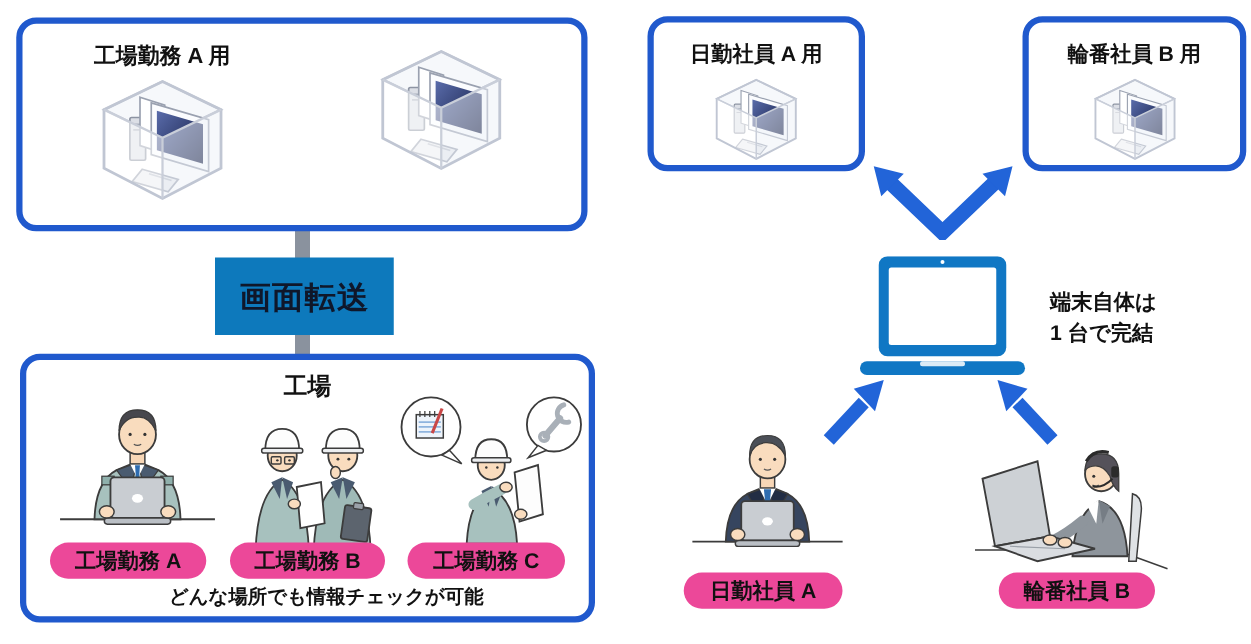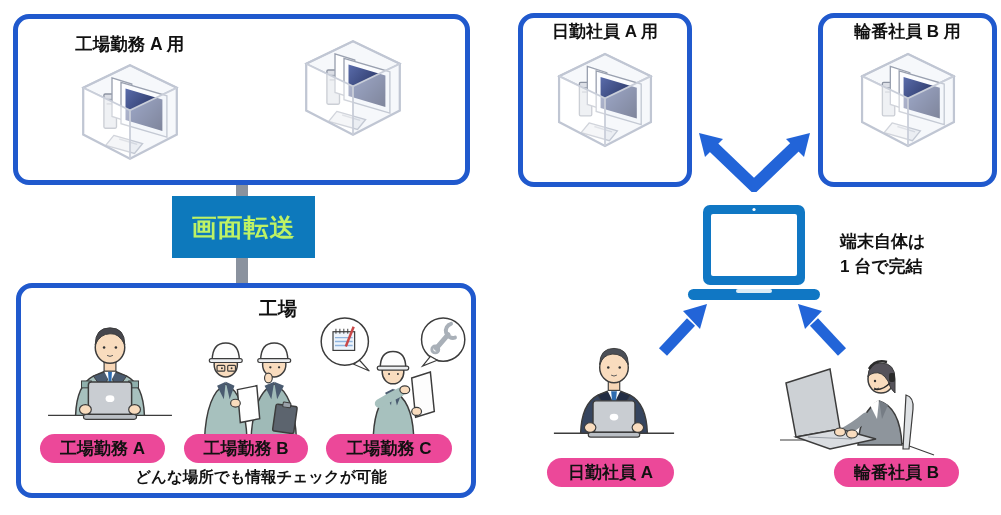--- a/index.html
+++ b/index.html
@@ -11,54 +11,54 @@
   .box{
     position:absolute;background:#fff;border:5px solid #2059cd;border-radius:16px;
     box-sizing:border-box;z-index:1;
   }
   .vm-box-left{left:13px;top:14px;width:457px;height:171px;display:flex;justify-content:space-around;align-items:flex-start;padding-top:13px;}
   .vm-col{display:flex;flex-direction:column;align-items:center;width:146px;}
   .vm-label{font-size:17.5px;font-weight:bold;white-space:nowrap;}
   .cube-icon{width:108px;height:108px;margin-top:2px;}
   .connector{position:absolute;left:236px;top:183px;width:12px;height:104px;background:#8a929e;z-index:0;}
   .transfer{
-    position:absolute;left:172px;top:196px;width:143px;height:62px;background:#0d79bc;
-    color:#bef264;font-size:25px;font-weight:bold;display:flex;align-items:center;justify-content:center;
+    position:absolute;left:172px;top:206px;width:143px;height:62px;background:#0d79bc;
+    color:#0f172a;font-size:25px;font-weight:bold;display:flex;align-items:center;justify-content:center;
     z-index:2;letter-spacing:1px;
   }
   .factory{left:16px;top:283px;width:460px;height:215px;}
-  .factory-title{position:absolute;top:8px;left:0;width:100%;text-align:center;font-size:19px;font-weight:bold;padding-left:32px;}
+  .factory-title{position:absolute;top:8px;left:0;width:100%;text-align:center;font-size:19px;font-weight:bold;}
   .person{position:absolute;}
   .pA{left:24px;top:32px;width:130px;height:118px;}
   .pB{left:166px;top:24px;width:126px;height:130px;}
   .pC{left:296px;top:27px;width:152px;height:120px;}
   .pill{
     position:absolute;height:29px;background:#ec4899;border-radius:15px;
     display:flex;align-items:center;justify-content:center;font-size:17px;font-weight:bold;white-space:nowrap;
   }
   .pillA{left:19px;top:146px;width:125px;}
   .pillB{left:163px;top:146px;width:124px;}
   .pillC{left:305px;top:146px;width:126px;}
   .caption{position:absolute;top:179px;left:15px;width:100%;text-align:center;font-size:15.5px;font-weight:bold;}
-  .vm-box-right{width:174px;height:174px;top:13px;display:flex;flex-direction:column;align-items:center;padding-top:2px;}
+  .vm-box-right{width:174px;height:124px;top:13px;display:flex;flex-direction:column;align-items:center;padding-top:14px;}
   .day-vm{left:518px;}
   .shift-vm{left:818px;width:179px;}
   .vm-box-right .vm-label{font-size:17px;}
   .vm-box-right .cube-icon{width:106px;height:106px;margin-top:4px;}
   .abs{position:absolute;}
   .v-arrow{left:692px;top:128px;width:125px;height:64px;}
   .laptop{left:686px;top:205px;width:136px;height:100px;}
   .note{left:840px;top:230px;width:155px;font-size:17px;font-weight:bold;line-height:1.45;}
   .arrow-l{left:655px;top:298px;width:62px;height:60px;}
   .arrow-r{left:788px;top:298px;width:62px;height:60px;}
   .suitman{left:552px;top:340px;width:124px;height:116px;}
   .woman{left:778px;top:345px;width:158px;height:112px;}
   .pill-abs{position:absolute;z-index:1;}
   .pillDay{left:547px;top:458px;width:127px;}
-  .pillShift{left:834px;top:458px;width:125px;}
+  .pillShift{left:799px;top:458px;width:125px;}
   .defs-svg{position:absolute;width:0;height:0;overflow:hidden;}
 </style>
 </head>
 <body>
 
 <div class="canvas">
 
   <svg class="defs-svg" aria-hidden="true">
     <defs>
       <linearGradient id="scrG" x1="0" y1="0" x2="1" y2="1">

